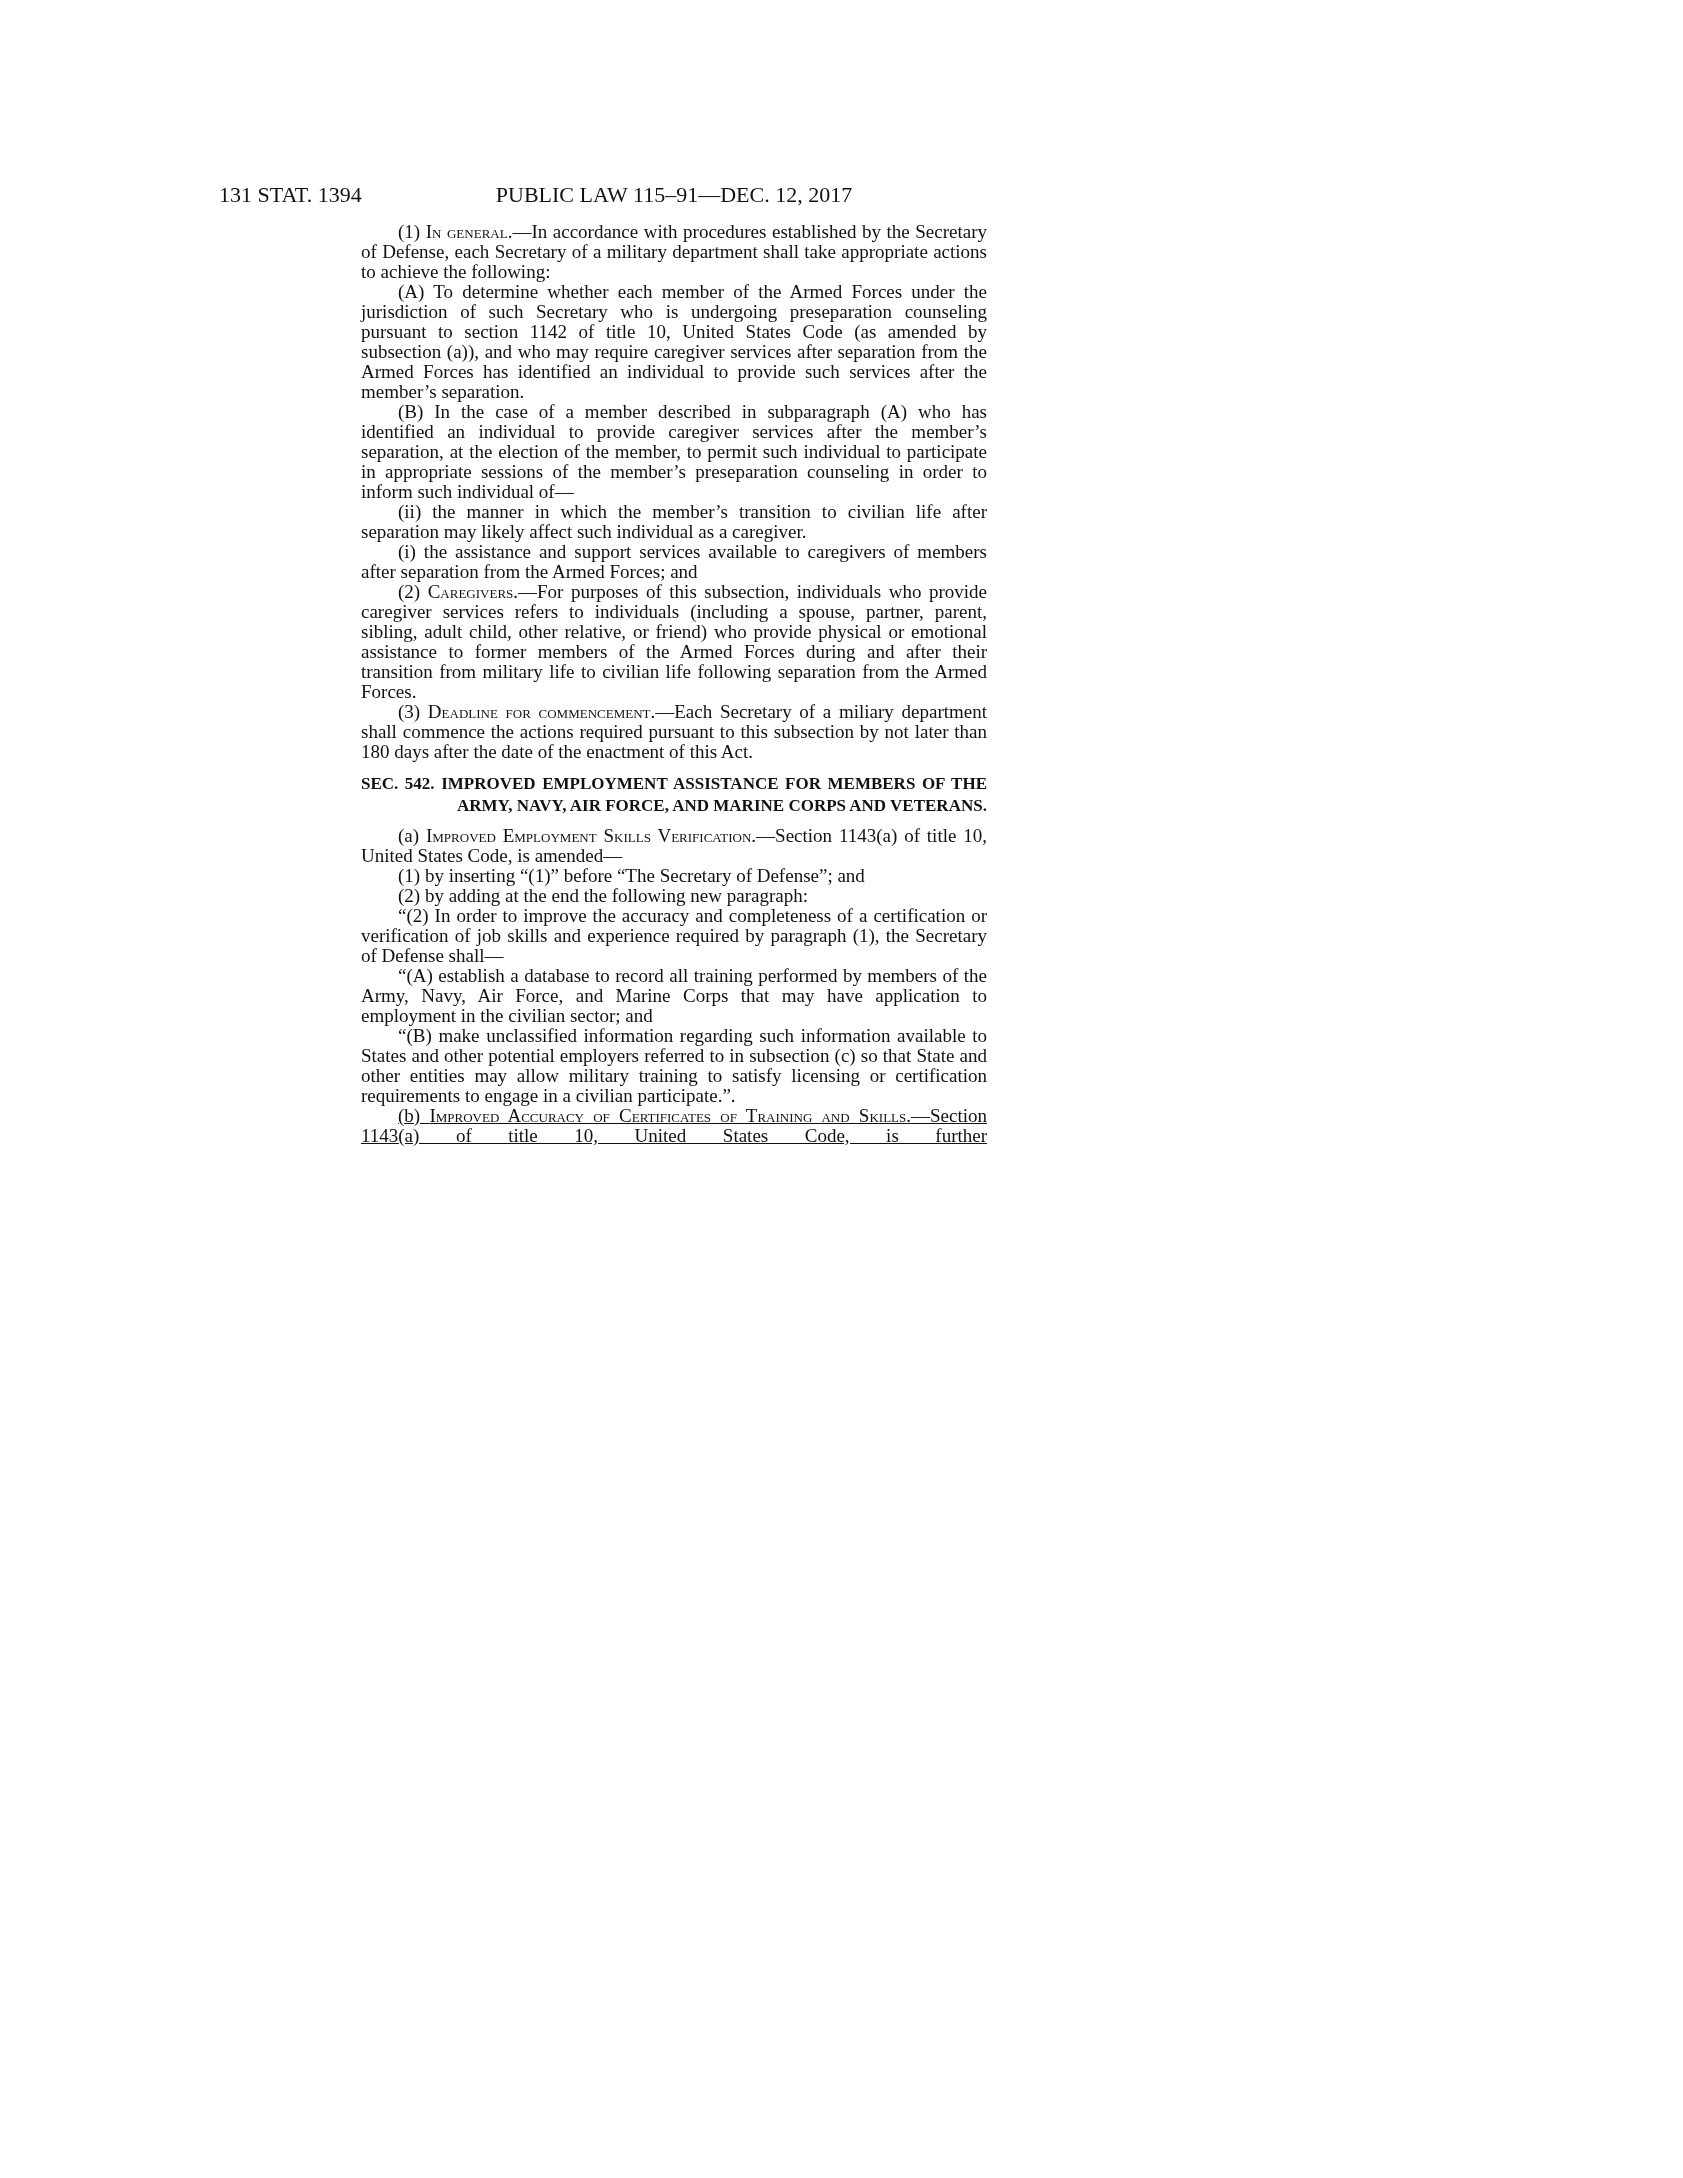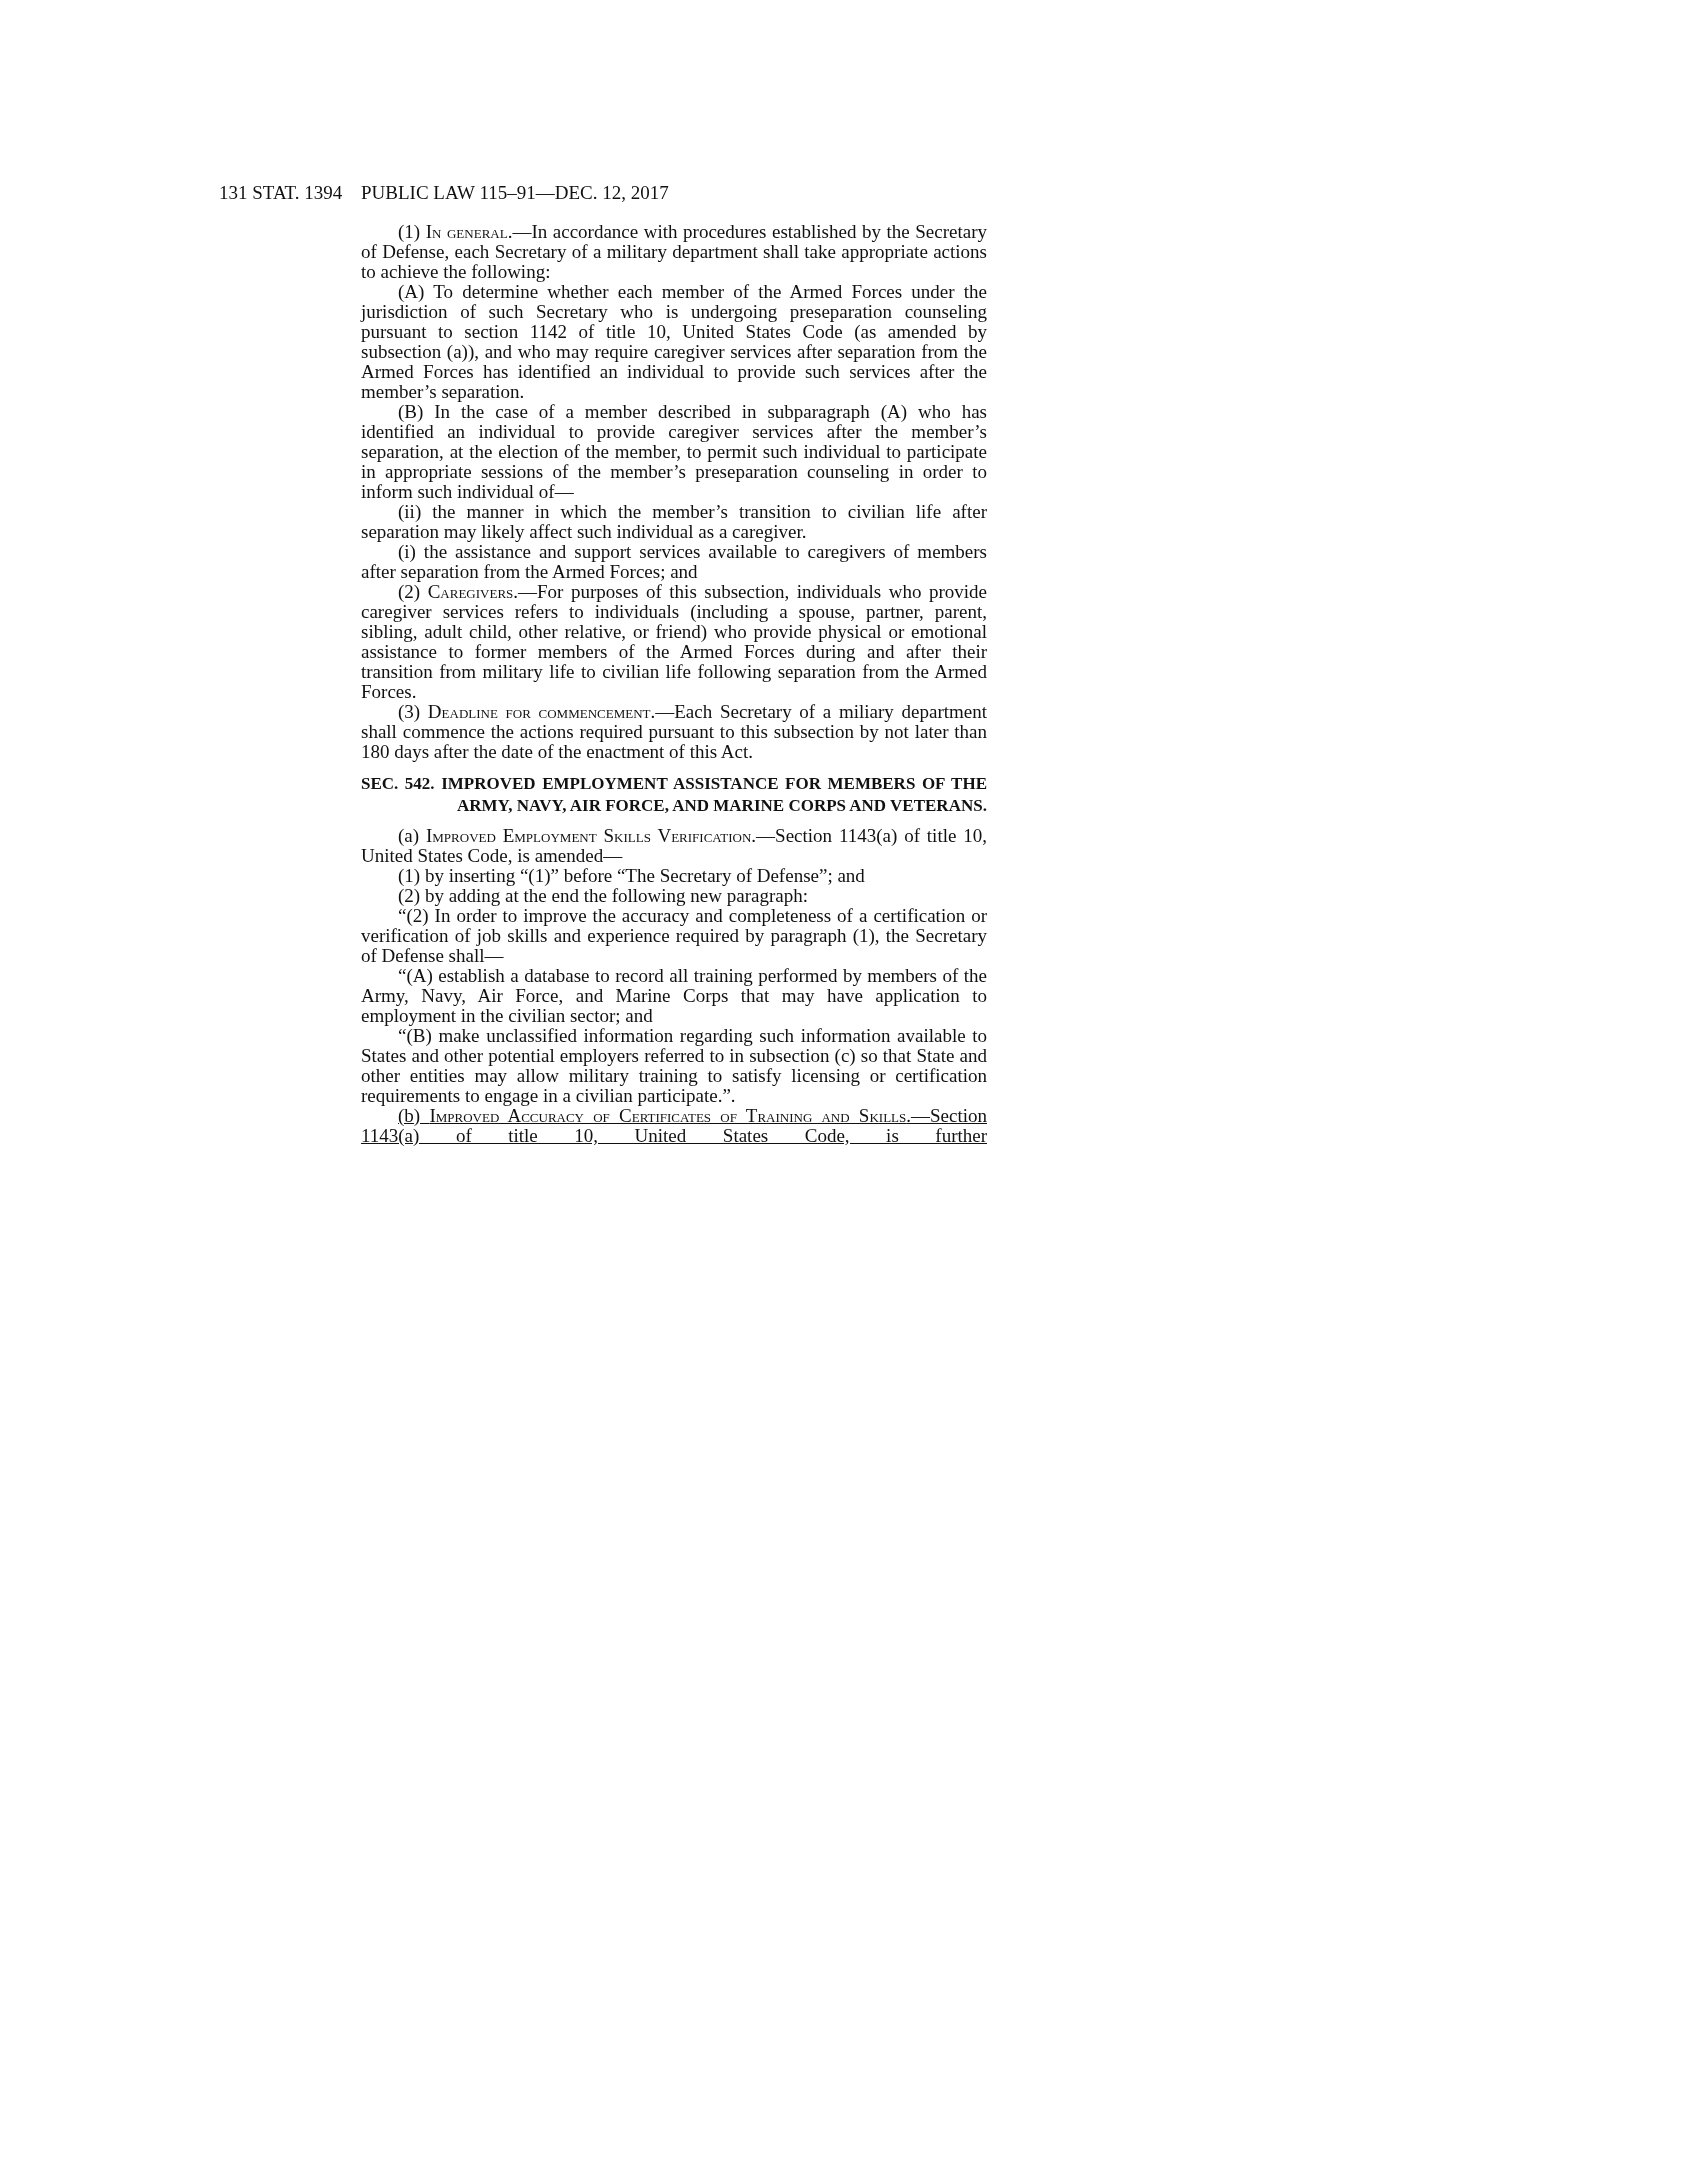--- a/index.html
+++ b/index.html
@@ -15,31 +15,32 @@
     font-family: "Liberation Serif", "DejaVu Serif", serif;
     color: #111111;
     overflow: hidden;
   }
   .page-header {
     position: absolute;
     top: 182px;
     left: 0;
     width: 100%;
     height: 30px;
-    font-size: 19px;
+    font-size: 22px;
   }
   .stat-num {
     position: absolute;
     left: 219px;
     white-space: nowrap;
   }
   .law-title {
     position: absolute;
     left: 361px;
     width: 626px;
+    text-align: center;
     white-space: nowrap;
   }
   .content {
     position: absolute;
     left: 361px;
     top: 222px;
     width: 626px;
     font-size: 19px;
     line-height: 20px;
   }

